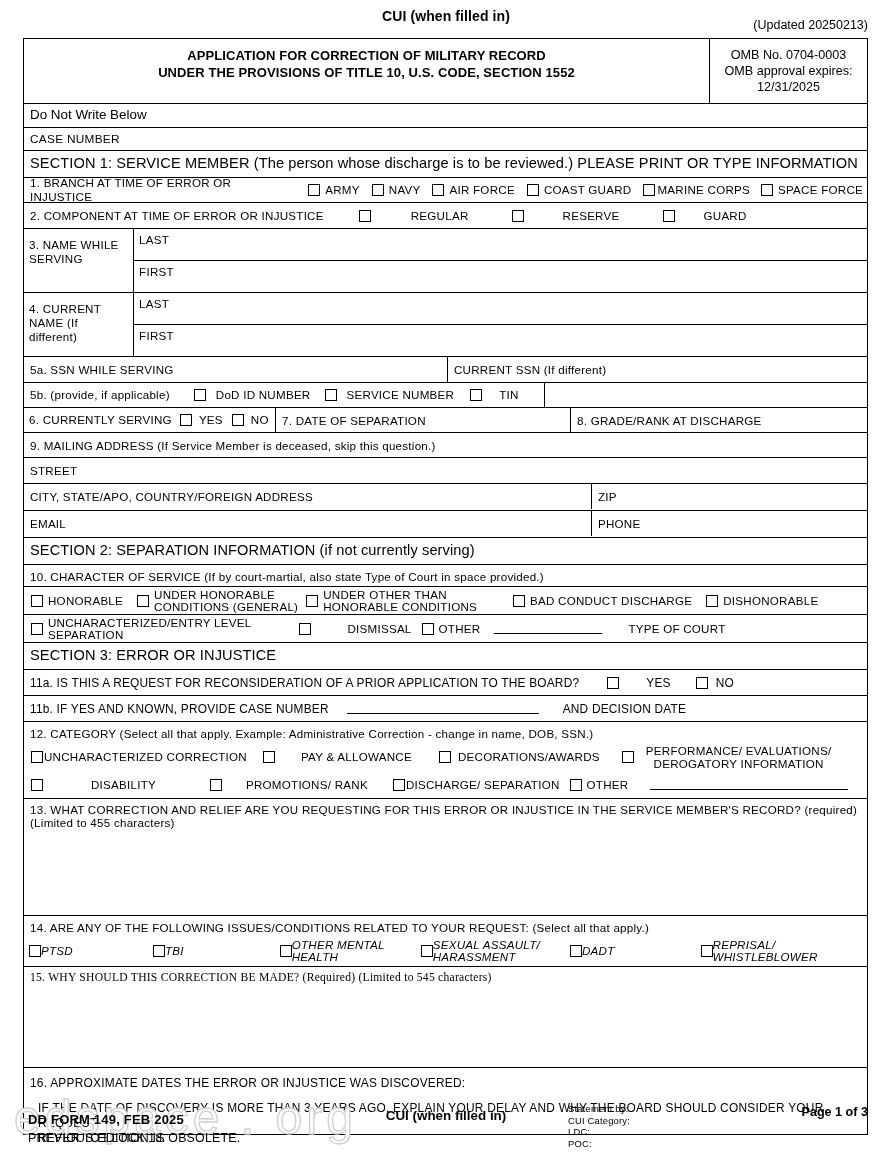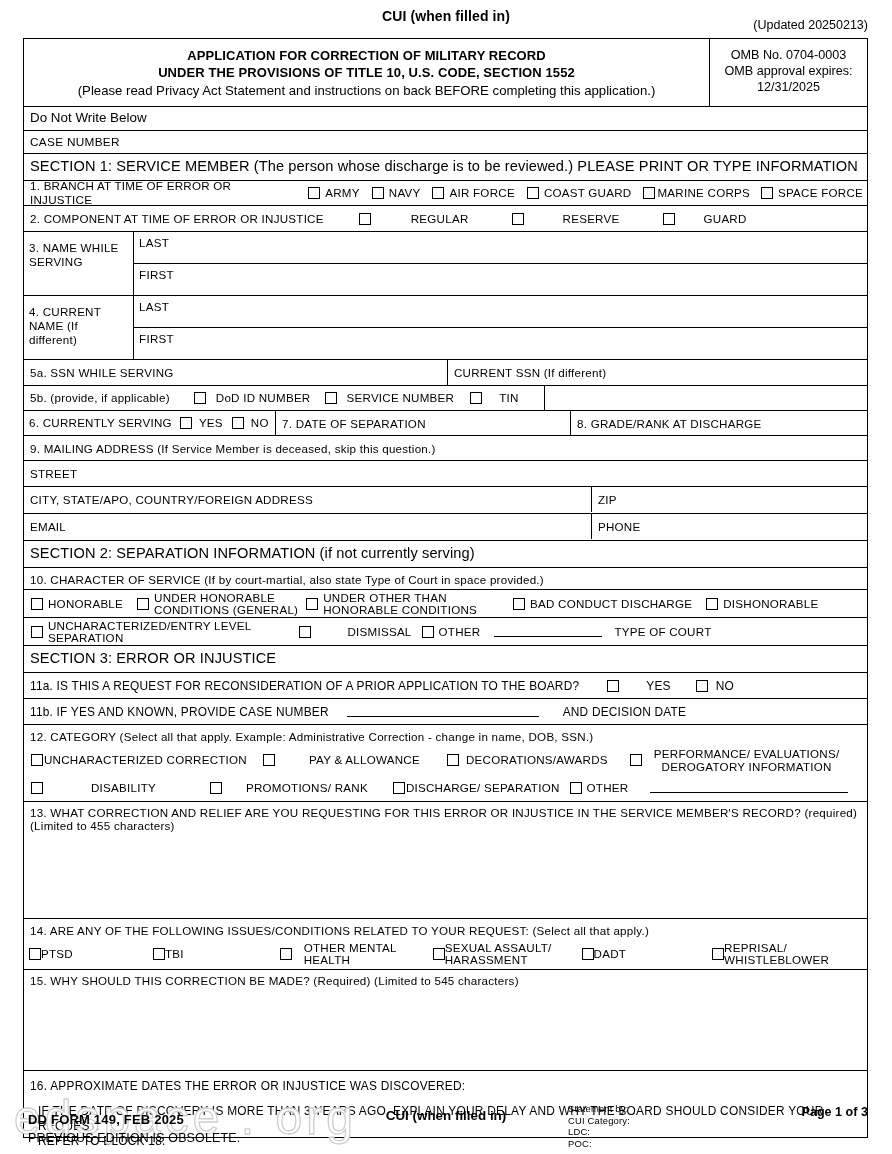--- a/index.html
+++ b/index.html
@@ -158,21 +158,20 @@
 
   <div class="cui-top">CUI (when filled in)</div>
   <div class="updated">(Updated 20250213)</div>
 
   <div class="formbox">
 
     <div class="hdr">
       <div class="hdr-left">
         <div class="hdr-l1">APPLICATION FOR CORRECTION OF MILITARY RECORD</div>
         <div class="hdr-l2">UNDER THE PROVISIONS OF TITLE 10, U.S. CODE, SECTION 1552</div>
-        <div class="hdr-l3">(Please read Privacy Act Statement and instructions on back BEFORE completing this application.)</div>
       </div>
       <div class="hdr-right">
         <div>OMB No. 0704-0003</div>
         <div>OMB approval expires:</div>
         <div>12/31/2025</div>
       </div>
     </div>
 
     <div class="row">
       <div class="cell t-dnw" style="flex:1;padding:2px 6px 3px 6px;">Do Not Write Below</div>
@@ -372,21 +371,21 @@
         </span>
         <span class="cbw t-q" style="margin-left:48px;gap:36px;">
           <span class="cb"></span>
           <span class="lbl2">DISMISSAL</span>
         </span>
         <span class="cbw t-q" style="margin-left:10px;">
           <span class="cb"></span>
           <span class="lbl2">OTHER</span>
         </span>
         <span class="fill-line" style="width:108px;margin-left:14px;"></span>
-        <span class="t-q" style="margin-left:12px;">TYPE OF COURT</span>
+        <span class="t-q" style="margin-left:26px;">TYPE OF COURT</span>
       </div>
     </div>
 
     <div class="row">
       <div class="cell t-sec sechead" style="flex:1;">SECTION 3: ERROR OR INJUSTICE</div>
     </div>
 
     <div class="row">
       <div class="cell" style="flex:1;height:25px;display:flex;align-items:center;padding:0 6px;">
         <span class="t-q t-q11">11a. IS THIS A REQUEST FOR RECONSIDERATION OF A PRIOR APPLICATION TO THE BOARD?</span>
@@ -409,21 +408,21 @@
       <div class="cell t-q" style="flex:1;height:21px;padding:5px 6px;">12. CATEGORY (Select all that apply. Example: Administrative Correction - change in name, DOB, SSN.)</div>
     </div>
 
     <div class="row" style="border-bottom:none;">
       <div class="cell" style="flex:1;height:28px;display:flex;align-items:center;padding:0 4px;">
         <span class="cbw t-q" style="margin-left:3px;gap:1px;">
           <span class="cb"></span>
           <span class="lbl2">UNCHARACTERIZED CORRECTION</span>
         </span>
         <span class="cb" style="margin-left:16px;"></span>
-        <span class="t-q" style="margin-left:34px;">PAY &amp; ALLOWANCE</span>
+        <span class="t-q" style="margin-left:26px;">PAY &amp; ALLOWANCE</span>
         <span class="cb" style="margin-left:27px;"></span>
         <span class="t-q" style="margin-left:7px;">DECORATIONS/AWARDS</span>
         <span class="cb" style="margin-left:22px;"></span>
         <span class="t-q" style="margin-left:12px;text-align:center;line-height:13px;">
           <span style="display:block;">PERFORMANCE/ EVALUATIONS/</span>
           <span style="display:block;">DEROGATORY INFORMATION</span>
         </span>
       </div>
     </div>
 
@@ -449,32 +448,32 @@
         </div>
         <div class="t-q"></div>
       </div>
     </div>
 
     <div class="row" style="border-bottom:none;">
       <div class="cell t-q" style="flex:1;height:20px;padding:5px 6px;">14. ARE ANY OF THE FOLLOWING ISSUES/CONDITIONS RELATED TO YOUR REQUEST: (Select all that apply.)</div>
     </div>
 
     <div class="row">
-      <div class="cell" style="flex:1;height:30px;display:flex;align-items:center;padding:0 4px;">
+      <div class="cell" style="flex:1;height:30px;display:flex;align-items:center;padding:0 4px;font-style:italic;">
         <span class="cbw t-q" style="margin-left:1px;gap:0px;">
           <span class="cb"></span>
           <span class="lbl2">PTSD</span>
         </span>
         <span class="cbw t-q" style="margin-left:80px;gap:0px;">
           <span class="cb"></span>
           <span class="lbl2">TBI</span>
         </span>
         <span class="cbw t-q" style="margin-left:96px;gap:0px;align-items:center;">
           <span class="cb"></span>
-          <span style="line-height:12px;margin-left:12px;">
+          <span style="line-height:12px;">
             <span style="display:block;">OTHER MENTAL</span>
             <span style="display:block;">HEALTH</span>
           </span>
         </span>
         <span class="cbw t-q" style="margin-left:36px;gap:0px;">
           <span class="cb"></span>
           <span style="line-height:12px;">
             <span style="display:block;">SEXUAL ASSAULT/</span>
             <span style="display:block;">HARASSMENT</span>
           </span>
@@ -487,21 +486,21 @@
           <span class="cb"></span>
           <span style="line-height:12px;">
             <span style="display:block;">REPRISAL/</span>
             <span style="display:block;">WHISTLEBLOWER</span>
           </span>
         </span>
       </div>
     </div>
 
     <div class="row">
-      <div class="cell" style="flex:1;height:100px;padding:4px 6px;">
+      <div class="cell" style="flex:1;height:100px;padding:4px 6px;font-family:Liberation Serif, serif;">
         <div class="t-q">15. WHY SHOULD THIS CORRECTION BE MADE? (Required) (Limited to 545 characters)</div>
         <div class="t-q"></div>
       </div>
     </div>
 
     <div class="row last">
       <div class="cell" style="flex:1;height:66px;padding:8px 6px 6px 6px;">
         <div class="t-q" style="font-size:11.9px;">16. APPROXIMATE DATES THE ERROR OR INJUSTICE WAS DISCOVERED:</div>
         <div class="t-q" style="font-size:11.9px;line-height:15px;margin-top:11px;padding-left:8px;">
           <span style="display:block;">IF THE DATE OF DISCOVERY IS MORE THAN 3 YEARS AGO, EXPLAIN YOUR DELAY AND WHY THE BOARD SHOULD CONSIDER YOUR REQUEST.</span>

